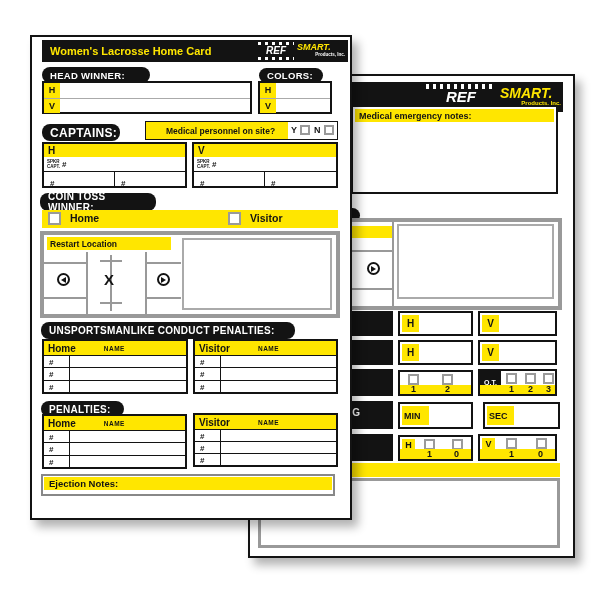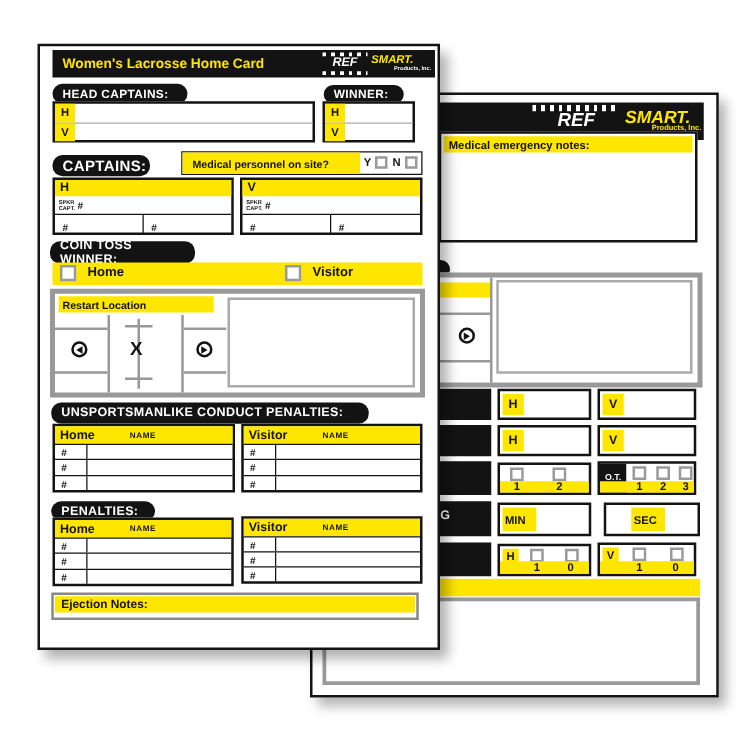--- a/index.html
+++ b/index.html
@@ -111,21 +111,21 @@
 
   <div class="abs blkbar" style="left:50px;top:325px;width:93px;height:28px;">
     <span style="position:absolute;right:33px;top:6px;color:#fff;font-weight:bold;font-size:10px;">G</span>
   </div>
   <div class="abs bx" style="left:148px;top:326px;width:75px;height:27px;">
     <div class="tag" style="position:absolute;left:2px;top:2px;width:27px;height:19px;">
       <span style="font-size:9px;padding-left:2px;">MIN</span>
     </div>
   </div>
   <div class="abs bx" style="left:233px;top:326px;width:77px;height:27px;">
-    <div class="tag" style="position:absolute;left:20px;top:2px;width:27px;height:19px;">
+    <div class="tag" style="position:absolute;left:2px;top:2px;width:27px;height:19px;">
       <span style="font-size:9px;padding-left:2px;">SEC</span>
     </div>
   </div>
 
   <div class="abs blkbar" style="left:50px;top:358px;width:93px;height:27px;"></div>
   <div class="abs bx" style="left:148px;top:359px;width:75px;height:26px;">
     <div class="tag ctr" style="position:absolute;left:2px;top:2px;width:13px;height:12px;font-size:9px;">H</div>
     <div class="cbx" style="left:24px;top:2px;width:11px;height:11px;"></div>
     <div class="cbx" style="left:52px;top:2px;width:11px;height:11px;"></div>
     <div class="numstrip" style="height:10px;line-height:10px;">
@@ -156,24 +156,24 @@
         <span>REF</span>
       </div>
       <div style="width:48px;padding-top:1px;">
         <div style="color:#ffe600;font-weight:bold;font-style:italic;font-size:9px;line-height:9px;">SMART.</div>
         <div style="color:#fff;font-weight:bold;font-size:4.5px;text-align:right;">Products, Inc.</div>
       </div>
     </div>
   </div>
 
   <div class="abs seclbl" style="left:10px;top:30px;width:108px;height:16px;font-size:9.5px;">
-    <span>HEAD CAPTAINS:</span>
+    <span>HEAD WINNER:</span>
   </div>
   <div class="abs seclbl" style="left:227px;top:31px;width:64px;height:15px;font-size:9.5px;">
-    <span>WINNER:</span>
+    <span>COLORS:</span>
   </div>
   <div class="abs bx" style="left:10px;top:44px;width:210px;height:33px;">
     <div style="height:14.5px;display:flex;border-bottom:1px solid #aaa;">
       <div class="tag ctr" style="width:16px;font-size:9px;">H</div>
     </div>
     <div style="height:14.5px;display:flex;">
       <div class="tag ctr" style="width:16px;font-size:9px;">V</div>
     </div>
   </div>
   <div class="abs bx" style="left:226px;top:44px;width:74px;height:33px;">
@@ -183,21 +183,21 @@
     <div style="height:14.5px;display:flex;">
       <div class="tag ctr" style="width:16px;font-size:9px;">V</div>
     </div>
   </div>
 
   <div class="abs seclbl" style="left:10px;top:87px;width:78px;height:17px;font-size:12px;">
     <span>CAPTAINS:</span>
   </div>
   <div class="abs" style="left:113px;top:84px;width:193px;height:19px;border:1.5px solid #131313;box-sizing:border-box;display:flex;background:#fff;">
     <div class="ylw" style="width:142px;display:flex;align-items:center;">
-      <span style="font-weight:bold;font-size:8.5px;padding-left:8px;white-space:nowrap;">Medical personnel on site?</span>
+      <span style="font-weight:bold;font-size:8.5px;padding-left:20px;white-space:nowrap;">Medical personnel on site?</span>
     </div>
     <div style="flex:1;position:relative;">
       <span style="position:absolute;left:3px;top:3px;font-weight:bold;font-size:9px;">Y</span>
       <div class="cbx" style="left:12px;top:3px;width:10px;height:10px;"></div>
       <span style="position:absolute;left:26px;top:3px;font-weight:bold;font-size:9px;">N</span>
       <div class="cbx" style="left:36px;top:3px;width:10px;height:10px;"></div>
     </div>
   </div>
 
   <div class="abs bx" style="left:10px;top:105px;width:145px;height:46px;">

